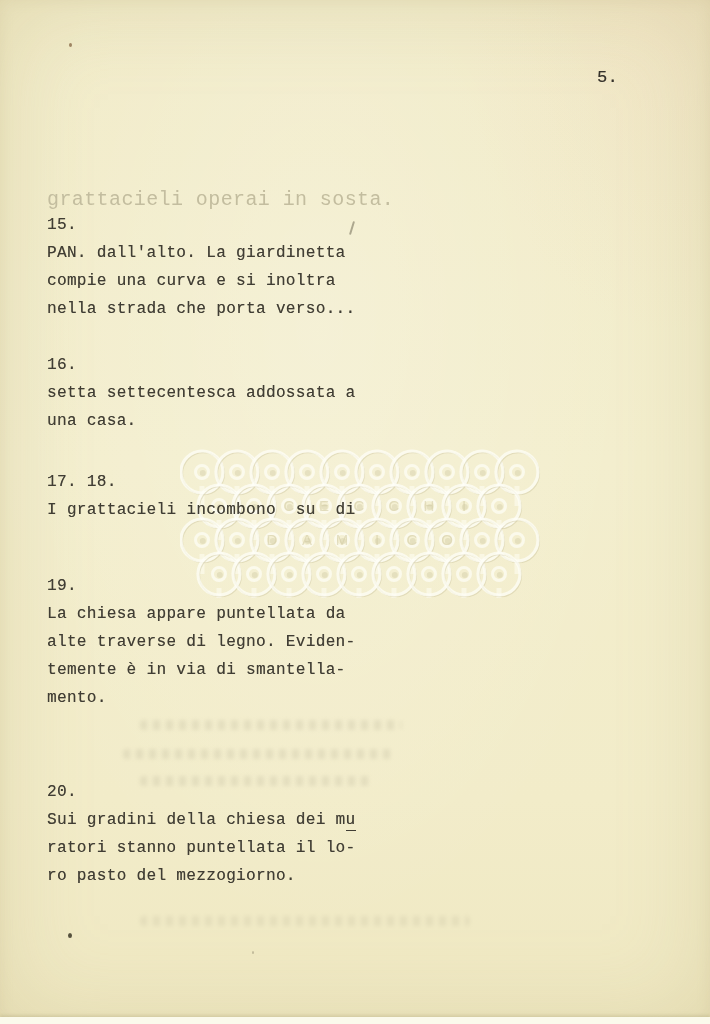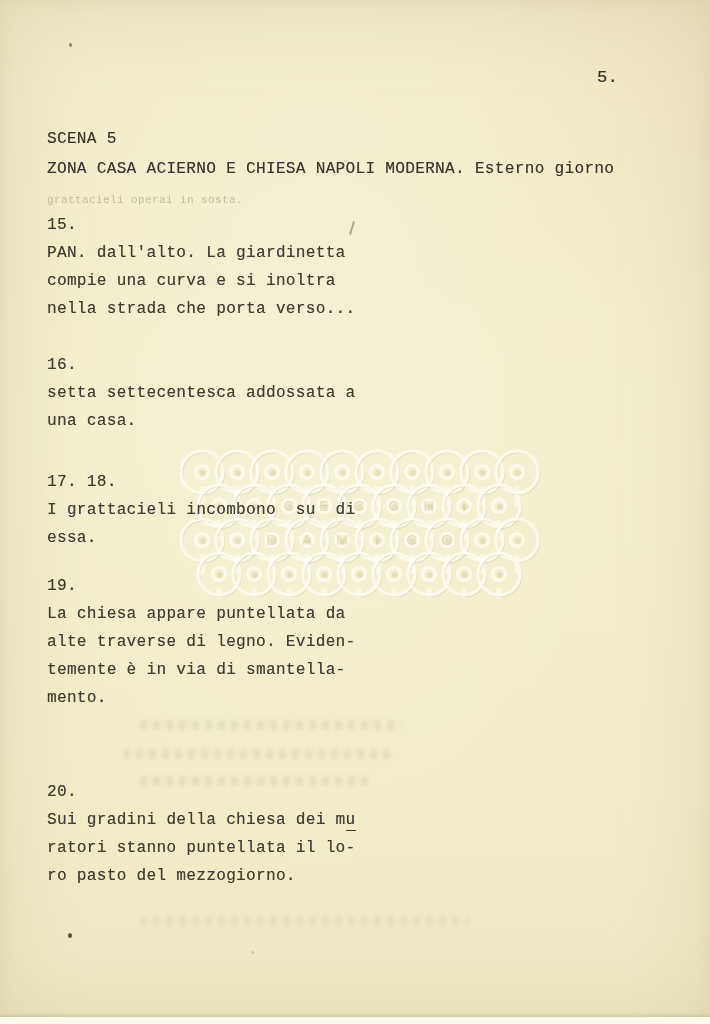--- a/index.html
+++ b/index.html
@@ -15,21 +15,21 @@
   .line{
     position:relative; font-size:16px; line-height:28px; letter-spacing:.35px;
     color:#403d34; white-space:pre;
     text-shadow:.2px .3px .6px rgba(62,58,46,.55);
   }
   .heading{position:absolute; left:47px; top:124px;}
   .heading .line{line-height:30px; color:#393630;}
   .pagenum{position:absolute; left:597px; top:66px; font-size:17px; line-height:24px;
     color:#35322b; letter-spacing:.4px; text-shadow:.2px .3px .6px rgba(55,50,40,.6); white-space:pre;}
   .ghost{
-    position:absolute; left:47px; top:186px; font-size:11px; letter-spacing:.4px;
+    position:absolute; left:47px; top:186px; font-size:20px; letter-spacing:.4px;
     color:#c3bd9f; filter:blur(.6px); white-space:pre; line-height:28px;
   }
   .section{position:absolute; left:47px;font-family:Liberation Mono, monospace;}
   .s0{top:211px}.s1{top:351px}.s2{top:468px}.s3{top:572px}.s4{top:778px}
   .u{border-bottom:1.5px solid currentColor; padding-bottom:1px;}
   .watermark{position:absolute; left:180px; top:448px; width:370px; height:150px; opacity:.95; pointer-events:none;}
   .bleed{
     position:absolute; height:10px; filter:blur(2.2px); opacity:.38; border-radius:4px;
     background:repeating-linear-gradient(90deg, rgba(168,162,136,.55) 0 7px, rgba(168,162,136,0) 7px 13px);
   }
@@ -50,24 +50,20 @@
     box-shadow:0 -2px 3px rgba(120,110,70,.16);
   }
 </style>
 </head>
 <body>
 
 <div class="paper">
 
   <div class="pagenum">5.</div>
 
-  <div class="heading">
-    <div class="line">SCENA 5</div>
-    <div class="line">ZONA CASA ACIERNO E CHIESA NAPOLI MODERNA. Esterno giorno</div>
-  </div>
 
   <div class="ghost">grattacieli operai in sosta.</div>
 
   <div class="watermark"><svg xmlns="http://www.w3.org/2000/svg" width="370" height="150" viewBox="0 0 370 150">
         <line x1="22" y1="38" x2="22" y2="58" stroke="rgba(255,255,250,0.5)" stroke-width="5"></line>
         <circle cx="23.4" cy="25.6" r="21" fill="none" stroke="rgba(198,190,150,0.40)" stroke-width="1.4"></circle>
         <circle cx="22" cy="24" r="21" fill="none" stroke="rgba(255,255,250,0.75)" stroke-width="3.2"></circle>
         <circle cx="22" cy="24" r="6.5" fill="none" stroke="rgba(255,255,250,0.7)" stroke-width="3"></circle>
         <circle cx="22.8" cy="24.9" r="3" fill="rgba(203,196,158,0.38)"></circle>
         <line x1="57" y1="38" x2="57" y2="58" stroke="rgba(255,255,250,0.5)" stroke-width="5"></line>
@@ -277,21 +273,20 @@
         <div class="line">nella strada che porta verso...</div>
       </div>
       <div class="section s1">
         <div class="line">16.</div>
         <div class="line">setta settecentesca addossata a</div>
         <div class="line">una casa.</div>
       </div>
       <div class="section s2">
         <div class="line">17. 18.</div>
         <div class="line">I grattacieli incombono  su  di</div>
-        <div class="line">essa.</div>
       </div>
       <div class="section s3">
         <div class="line">19.</div>
         <div class="line">La chiesa appare puntellata da</div>
         <div class="line">alte traverse di legno. Eviden-</div>
         <div class="line">temente è in via di smantella-</div>
         <div class="line">mento.</div>
       </div>
       <div class="section s4">
         <div class="line">20.</div>

